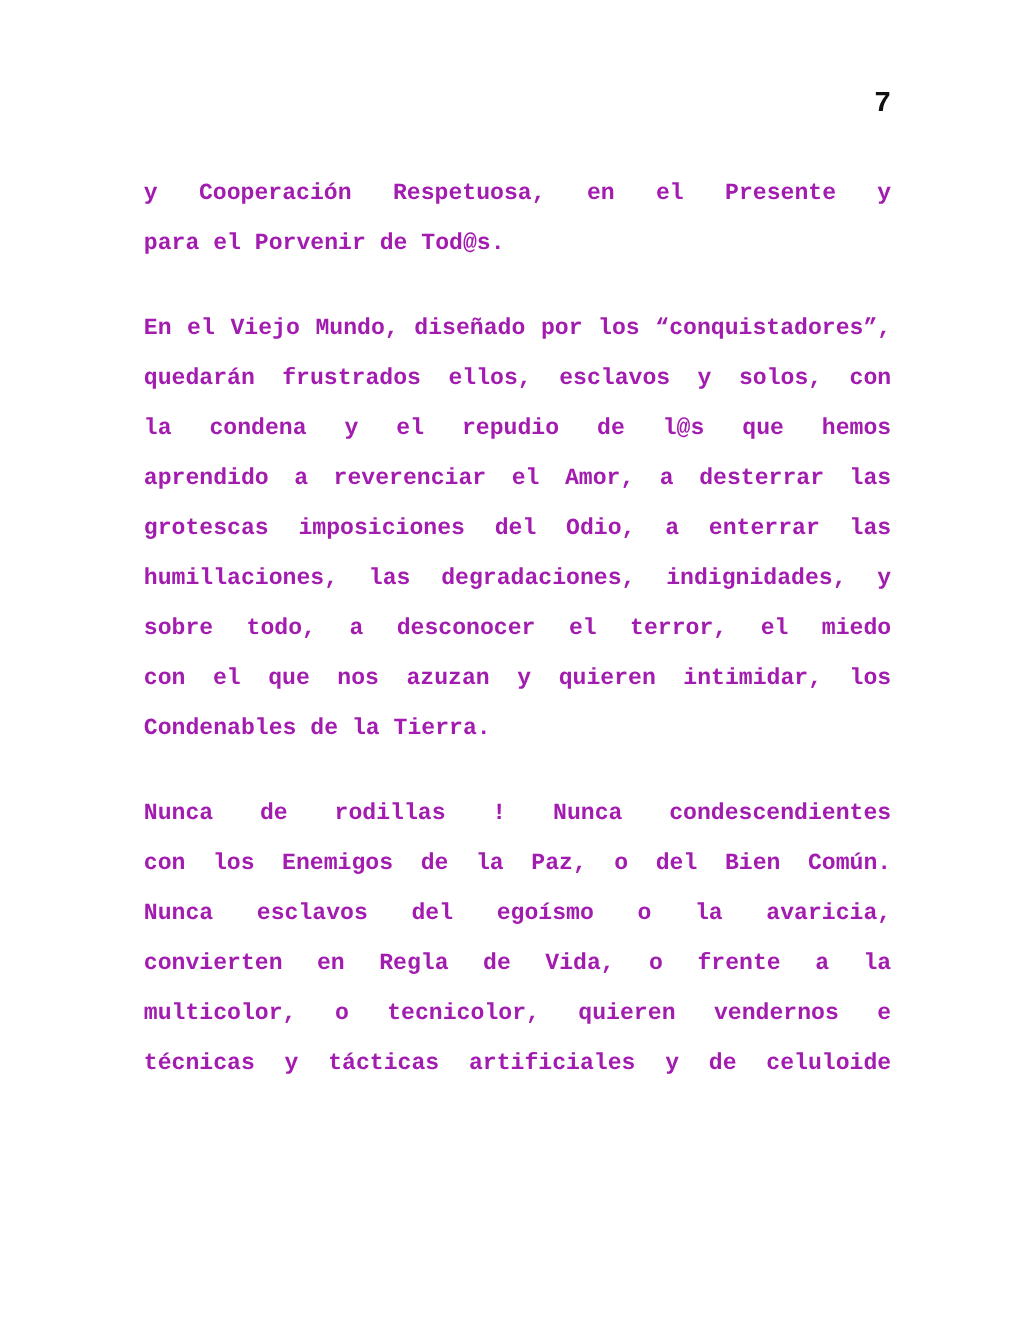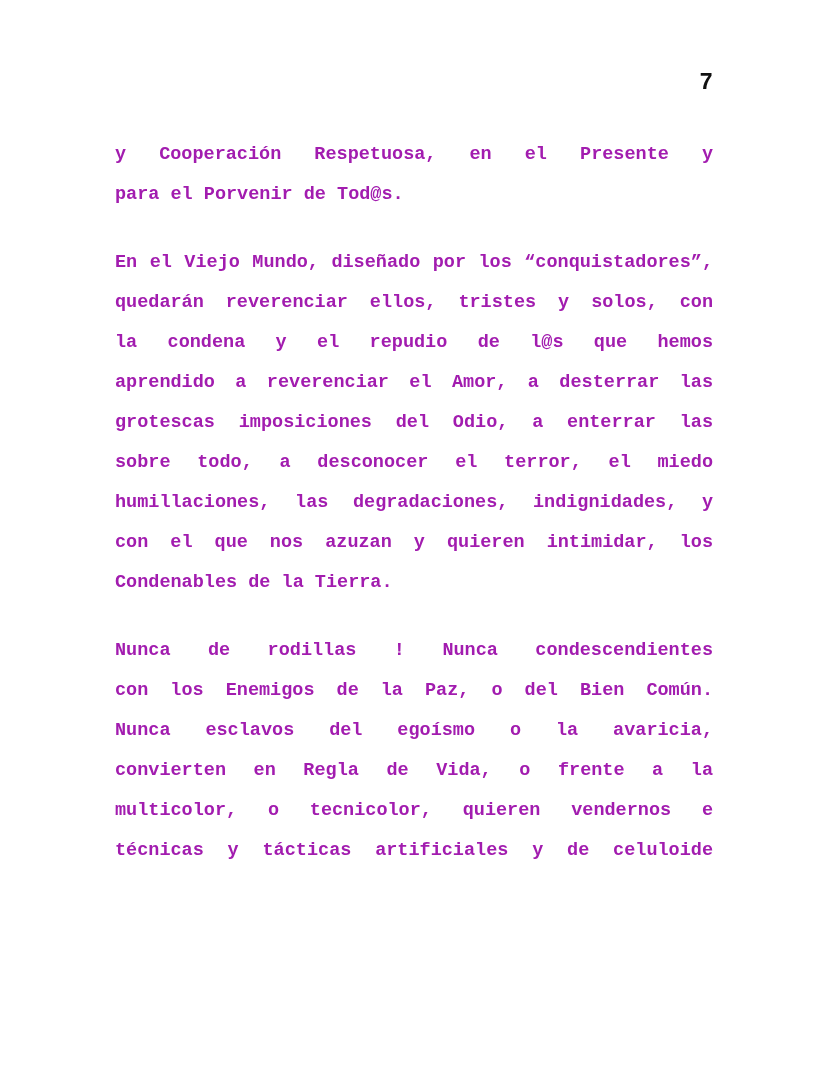--- a/index.html
+++ b/index.html
@@ -61,26 +61,26 @@
 
   <div class="body-text">
 
     <div class="para">
       <div class="line">y Cooperación Respetuosa, en el Presente y</div>
       <div class="line unjust">para el Porvenir de Tod@s.</div>
     </div>
 
     <div class="para">
       <div class="line">En el Viejo Mundo, diseñado por los “conquistadores”,</div>
-      <div class="line">quedarán reverenciar ellos, tristes y solos, con</div>
+      <div class="line">quedarán frustrados ellos, esclavos y solos, con</div>
       <div class="line">la condena y el repudio de l@s que hemos</div>
       <div class="line">aprendido a reverenciar el Amor, a desterrar las</div>
       <div class="line">grotescas imposiciones del Odio, a enterrar las</div>
+      <div class="line">humillaciones, las degradaciones, indignidades, y</div>
       <div class="line">sobre todo, a desconocer el terror, el miedo</div>
-      <div class="line">humillaciones, las degradaciones, indignidades, y</div>
       <div class="line">con el que nos azuzan y quieren intimidar, los</div>
       <div class="line unjust">Condenables de la Tierra.</div>
     </div>
 
     <div class="para">
       <div class="line">Nunca de rodillas ! Nunca condescendientes</div>
       <div class="line">con los Enemigos de la Paz, o del Bien Común.</div>
       <div class="line">Nunca esclavos del egoísmo o la avaricia,</div>
       <div class="line">convierten en Regla de Vida, o frente a la</div>
       <div class="line">multicolor, o tecnicolor, quieren vendernos e</div>

